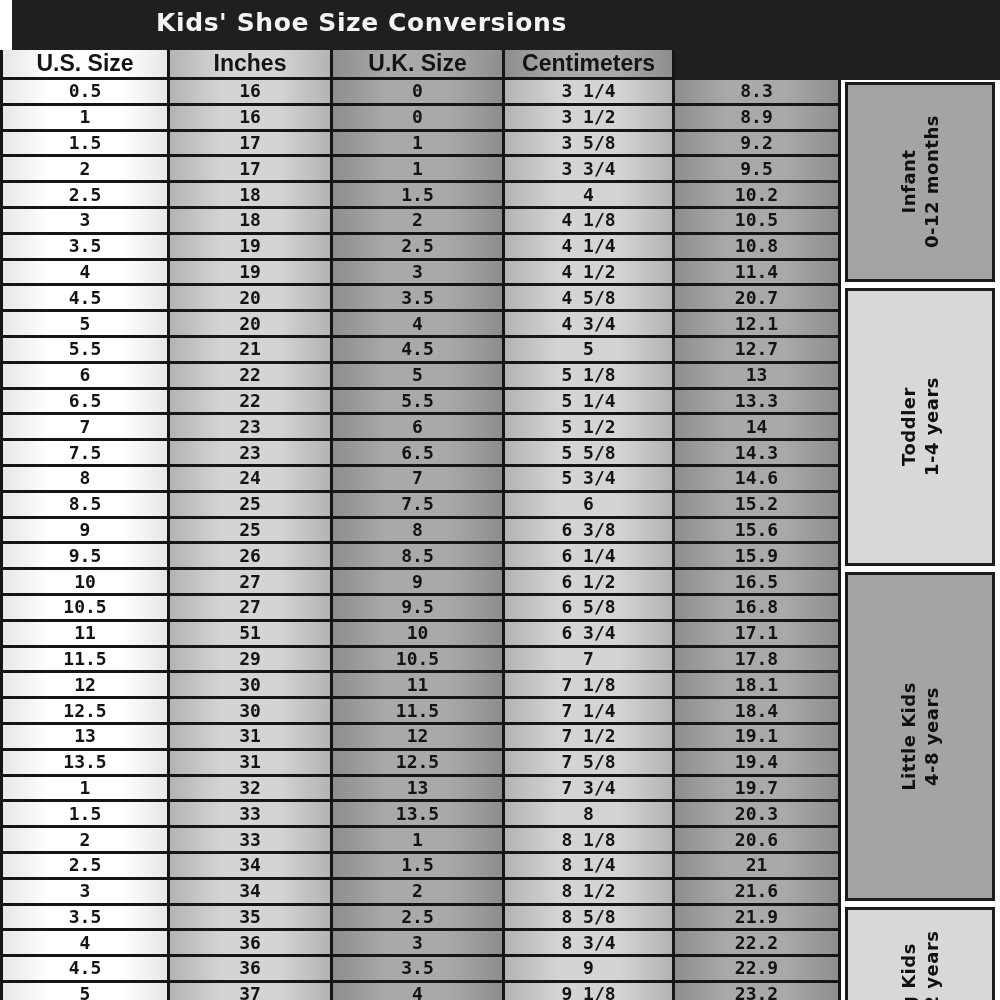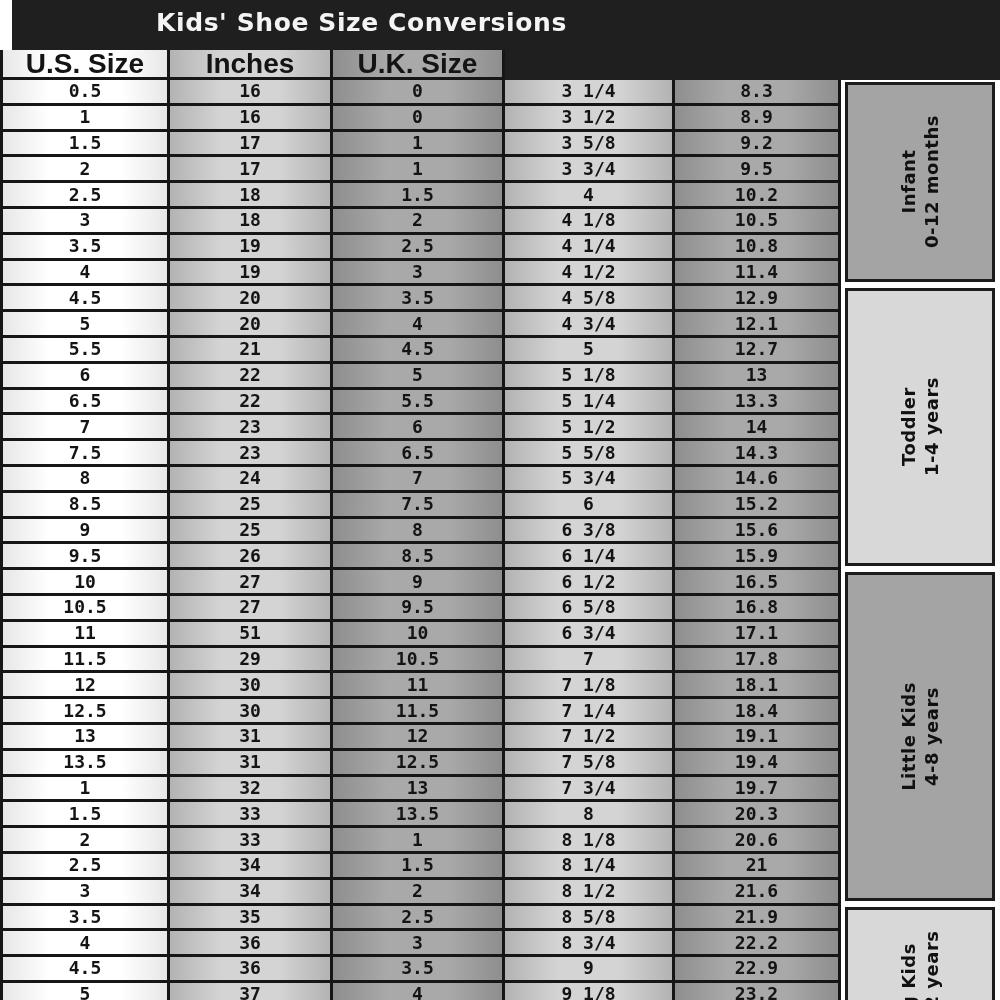--- a/index.html
+++ b/index.html
@@ -39,21 +39,21 @@
     border-bottom:3px solid #161616;
     display:flex;align-items:center;justify-content:center;
     color:#141414;
     font-family:"DejaVu Sans Mono", monospace;
     font-weight:bold;
     font-size:18px;line-height:1;
     white-space:nowrap;overflow:hidden;
   }
   .hcell{
     font-family:"Liberation Sans", sans-serif;
-    font-size:28px;
+    font-size:23px;
   }
   .col0{background:linear-gradient(90deg,#e7e7e7,#ffffff 28%,#ffffff 72%,#e7e7e7);}
   .col1,.col3{background:linear-gradient(90deg,#b3b3b3,#d4d4d4 32%,#d4d4d4 68%,#b3b3b3);}
   .col2,.col4{background:linear-gradient(90deg,#8e8e8e,#a9a9a9 32%,#a9a9a9 68%,#8e8e8e);}
   
   .age-panel{position:absolute;left:845px;top:0;width:150px;height:1000px;}
   .age-block{
     position:absolute;left:0;width:150px;
     box-sizing:border-box;
     border:3px solid #1c1c1c;
@@ -77,31 +77,32 @@
 
   <div class="title-bar">
     <div class="title">Kids' Shoe Size Conversions</div>
   </div>
 
   <div class="table">
     <div class="thead" id="thead">
         <div class="cell hcell col0">U.S. Size</div>
         <div class="cell hcell col3">Inches</div>
         <div class="cell hcell col2">U.K. Size</div>
+        <div class="cell hcell col4">Centimeters</div>
       </div>
     <div class="tbody" id="tbody">
         <div class="row"><div class="cell bcell col0">0.5</div><div class="cell bcell col1">16</div><div class="cell bcell col2">0</div><div class="cell bcell col3">3 1/4</div><div class="cell bcell col4">8.3</div></div>
         <div class="row"><div class="cell bcell col0">1</div><div class="cell bcell col1">16</div><div class="cell bcell col2">0</div><div class="cell bcell col3">3 1/2</div><div class="cell bcell col4">8.9</div></div>
         <div class="row"><div class="cell bcell col0">1.5</div><div class="cell bcell col1">17</div><div class="cell bcell col2">1</div><div class="cell bcell col3">3 5/8</div><div class="cell bcell col4">9.2</div></div>
         <div class="row"><div class="cell bcell col0">2</div><div class="cell bcell col1">17</div><div class="cell bcell col2">1</div><div class="cell bcell col3">3 3/4</div><div class="cell bcell col4">9.5</div></div>
         <div class="row"><div class="cell bcell col0">2.5</div><div class="cell bcell col1">18</div><div class="cell bcell col2">1.5</div><div class="cell bcell col3">4</div><div class="cell bcell col4">10.2</div></div>
         <div class="row"><div class="cell bcell col0">3</div><div class="cell bcell col1">18</div><div class="cell bcell col2">2</div><div class="cell bcell col3">4 1/8</div><div class="cell bcell col4">10.5</div></div>
         <div class="row"><div class="cell bcell col0">3.5</div><div class="cell bcell col1">19</div><div class="cell bcell col2">2.5</div><div class="cell bcell col3">4 1/4</div><div class="cell bcell col4">10.8</div></div>
         <div class="row"><div class="cell bcell col0">4</div><div class="cell bcell col1">19</div><div class="cell bcell col2">3</div><div class="cell bcell col3">4 1/2</div><div class="cell bcell col4">11.4</div></div>
-        <div class="row"><div class="cell bcell col0">4.5</div><div class="cell bcell col1">20</div><div class="cell bcell col2">3.5</div><div class="cell bcell col3">4 5/8</div><div class="cell bcell col4">12.9</div></div>
+        <div class="row"><div class="cell bcell col0">4.5</div><div class="cell bcell col1">20</div><div class="cell bcell col2">3.5</div><div class="cell bcell col3">4 5/8</div><div class="cell bcell col4">20.7</div></div>
         <div class="row"><div class="cell bcell col0">5</div><div class="cell bcell col1">20</div><div class="cell bcell col2">4</div><div class="cell bcell col3">4 3/4</div><div class="cell bcell col4">12.1</div></div>
         <div class="row"><div class="cell bcell col0">5.5</div><div class="cell bcell col1">21</div><div class="cell bcell col2">4.5</div><div class="cell bcell col3">5</div><div class="cell bcell col4">12.7</div></div>
         <div class="row"><div class="cell bcell col0">6</div><div class="cell bcell col1">22</div><div class="cell bcell col2">5</div><div class="cell bcell col3">5 1/8</div><div class="cell bcell col4">13</div></div>
         <div class="row"><div class="cell bcell col0">6.5</div><div class="cell bcell col1">22</div><div class="cell bcell col2">5.5</div><div class="cell bcell col3">5 1/4</div><div class="cell bcell col4">13.3</div></div>
         <div class="row"><div class="cell bcell col0">7</div><div class="cell bcell col1">23</div><div class="cell bcell col2">6</div><div class="cell bcell col3">5 1/2</div><div class="cell bcell col4">14</div></div>
         <div class="row"><div class="cell bcell col0">7.5</div><div class="cell bcell col1">23</div><div class="cell bcell col2">6.5</div><div class="cell bcell col3">5 5/8</div><div class="cell bcell col4">14.3</div></div>
         <div class="row"><div class="cell bcell col0">8</div><div class="cell bcell col1">24</div><div class="cell bcell col2">7</div><div class="cell bcell col3">5 3/4</div><div class="cell bcell col4">14.6</div></div>
         <div class="row"><div class="cell bcell col0">8.5</div><div class="cell bcell col1">25</div><div class="cell bcell col2">7.5</div><div class="cell bcell col3">6</div><div class="cell bcell col4">15.2</div></div>
         <div class="row"><div class="cell bcell col0">9</div><div class="cell bcell col1">25</div><div class="cell bcell col2">8</div><div class="cell bcell col3">6 3/8</div><div class="cell bcell col4">15.6</div></div>
         <div class="row"><div class="cell bcell col0">9.5</div><div class="cell bcell col1">26</div><div class="cell bcell col2">8.5</div><div class="cell bcell col3">6 1/4</div><div class="cell bcell col4">15.9</div></div>

